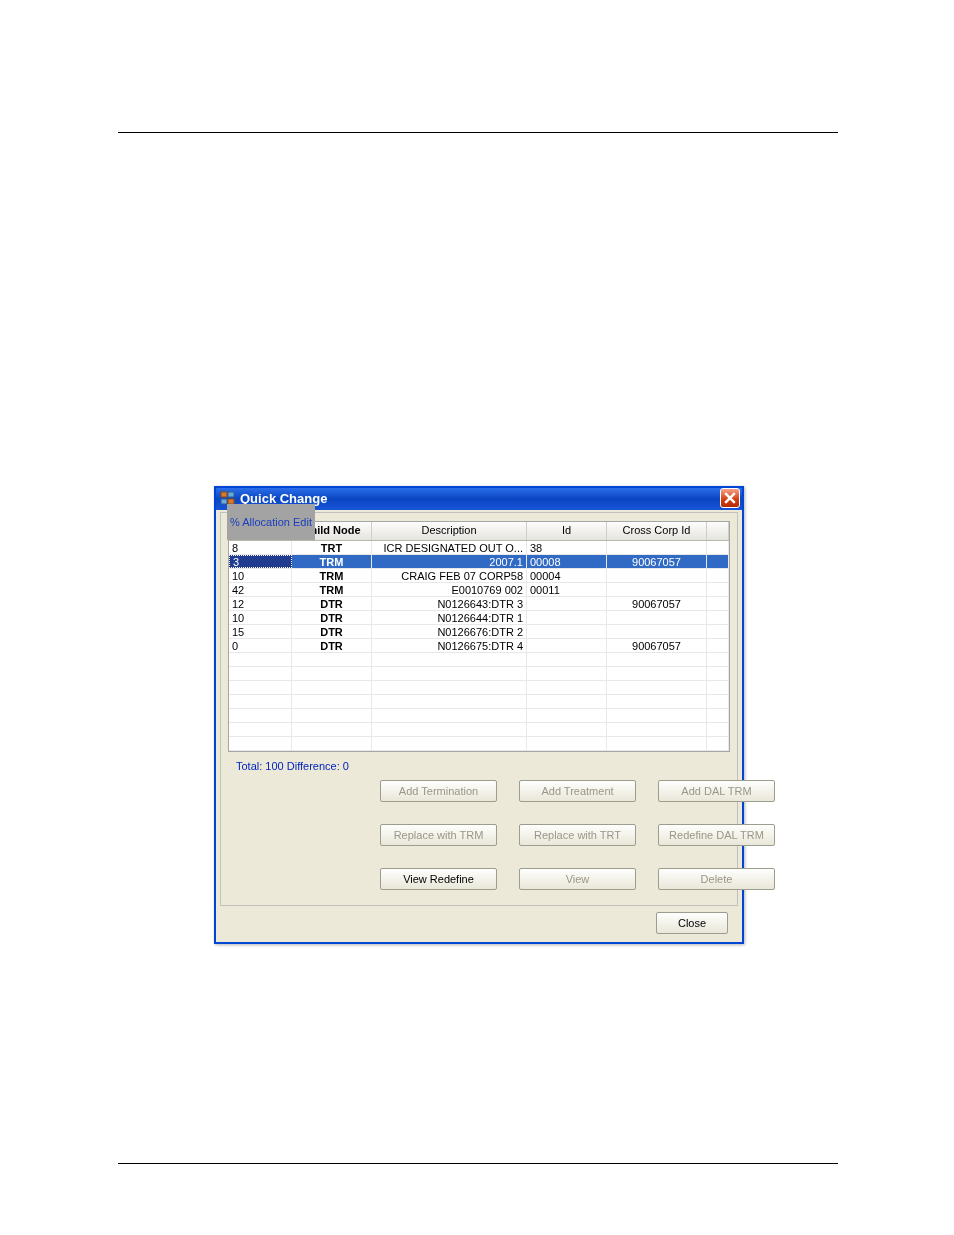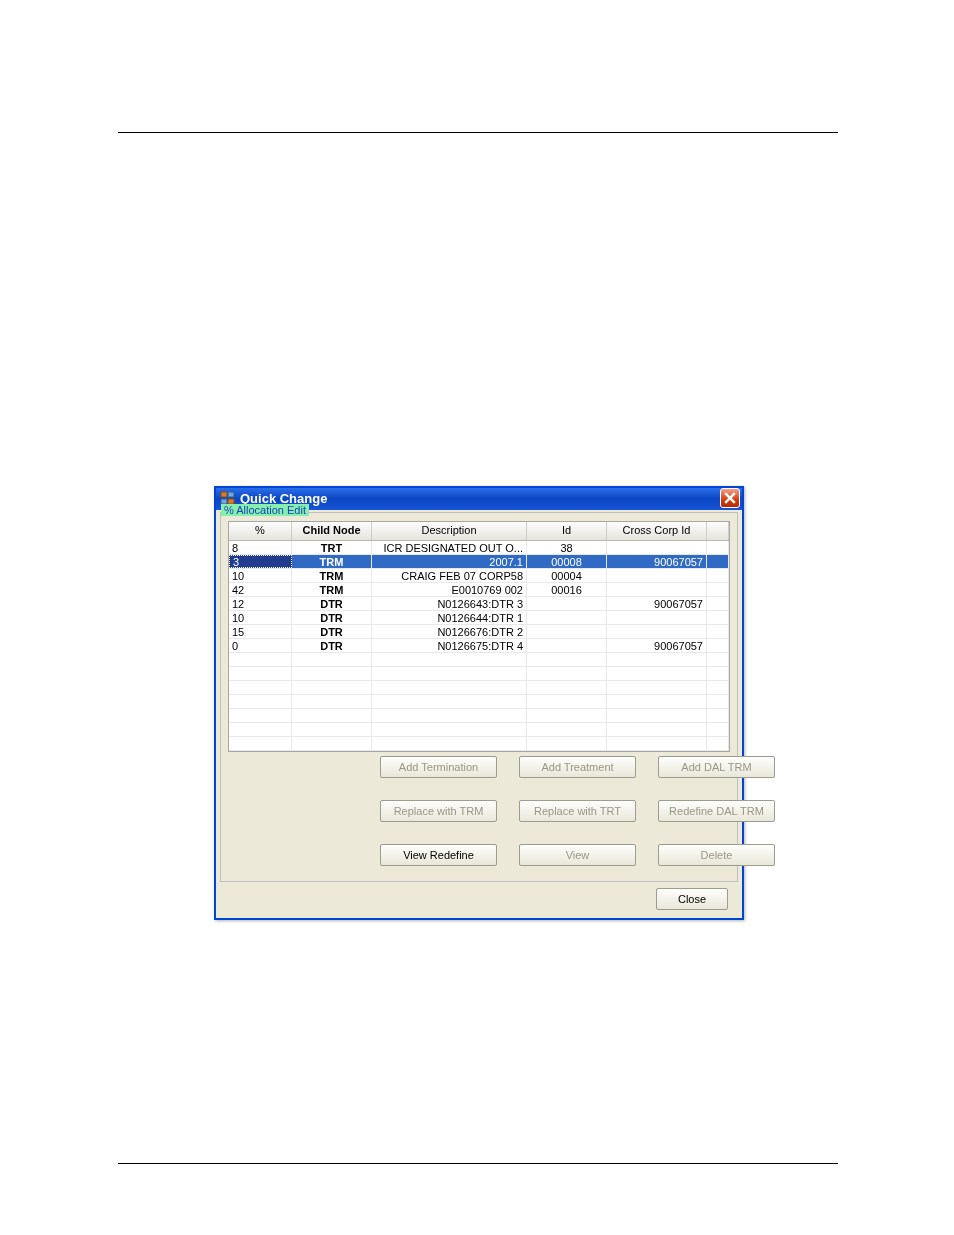--- a/index.html
+++ b/index.html
@@ -63,23 +63,23 @@
     padding: 2px 4px 0 4px;
   }
   .groupbox {
     border: 1px solid #c0c0c0;
     position: relative;
     padding: 8px 7px 7px 7px;
     background: #ece9d8;
   }
   .groupbox-label {
     position: absolute;
-    top: -9px; left: 0;
-    background: #86efac;
-    padding: 0 3px;
+    top: -9px; left: 6px;
+    background: #a3a3a3;
+    padding: 12px 3px;
     font-size: 11px;
     color: #1a3fbf;
   }
   .grid {
     width: 100%;
     border: 1px solid #a6a6a6;
     background: #ffffff;
     font-size: 11px;
     border-collapse: collapse;
   }
@@ -119,22 +119,22 @@
   }
   .grid-row.selected .gc.col-pct {
     background: #213c8e;
     border: 1px dotted #fff;
     height: 13px;
     line-height: 12px;
   }
   .col-pct   { width: 63px;  text-align: left;  }
   .col-child { width: 80px;  text-align: center; font-weight: bold;}
   .col-desc  { width: 155px; text-align: right;}
-  .col-id    { width: 80px;  text-align: center;}
-  .col-corp  { width: 100px; text-align: right;}
+  .col-id    { width: 80px;  }
+  .col-corp  { width: 100px; text-align: center;}
   .col-last  { width: 22px;  }
   .total-line {
     font-size: 11px;
     color: #0022bf;
     padding: 8px 0 4px 8px;
   }
   .button-grid {
     display: grid;
     grid-template-columns: repeat(3, 117px);
     column-gap: 10px;
@@ -224,21 +224,21 @@
               <div class="gc col-child">TRM</div>
               <div class="gc col-desc">CRAIG FEB 07 CORP58</div>
               <div class="gc col-id">00004</div>
               <div class="gc col-corp"></div>
               <div class="gc col-last"></div>
             </div>
             <div class="grid-row">
               <div class="gc col-pct">42</div>
               <div class="gc col-child">TRM</div>
               <div class="gc col-desc">E0010769 002</div>
-              <div class="gc col-id">00016</div>
+              <div class="gc col-id">00011</div>
               <div class="gc col-corp"></div>
               <div class="gc col-last"></div>
             </div>
             <div class="grid-row">
               <div class="gc col-pct">12</div>
               <div class="gc col-child">DTR</div>
               <div class="gc col-desc">N0126643:DTR 3</div>
               <div class="gc col-id"></div>
               <div class="gc col-corp">90067057</div>
               <div class="gc col-last"></div>
@@ -319,20 +319,21 @@
               <div class="gc col-pct"></div>
               <div class="gc col-child"></div>
               <div class="gc col-desc"></div>
               <div class="gc col-id"></div>
               <div class="gc col-corp"></div>
               <div class="gc col-last"></div>
             </div>
           </div>
       </div>
 
+      <div class="total-line">Total: 100 Difference: 0</div>
 
       <div class="button-grid">
         <button class="win-btn" disabled="">Add Termination</button>
         <button class="win-btn" disabled="">Add Treatment</button>
         <button class="win-btn" disabled="">Add DAL TRM</button>
         <button class="win-btn" disabled="">Replace with TRM</button>
         <button class="win-btn" disabled="">Replace with TRT</button>
         <button class="win-btn" disabled="">Redefine DAL TRM</button>
         <button class="win-btn">View Redefine</button>
         <button class="win-btn" disabled="">View</button>

